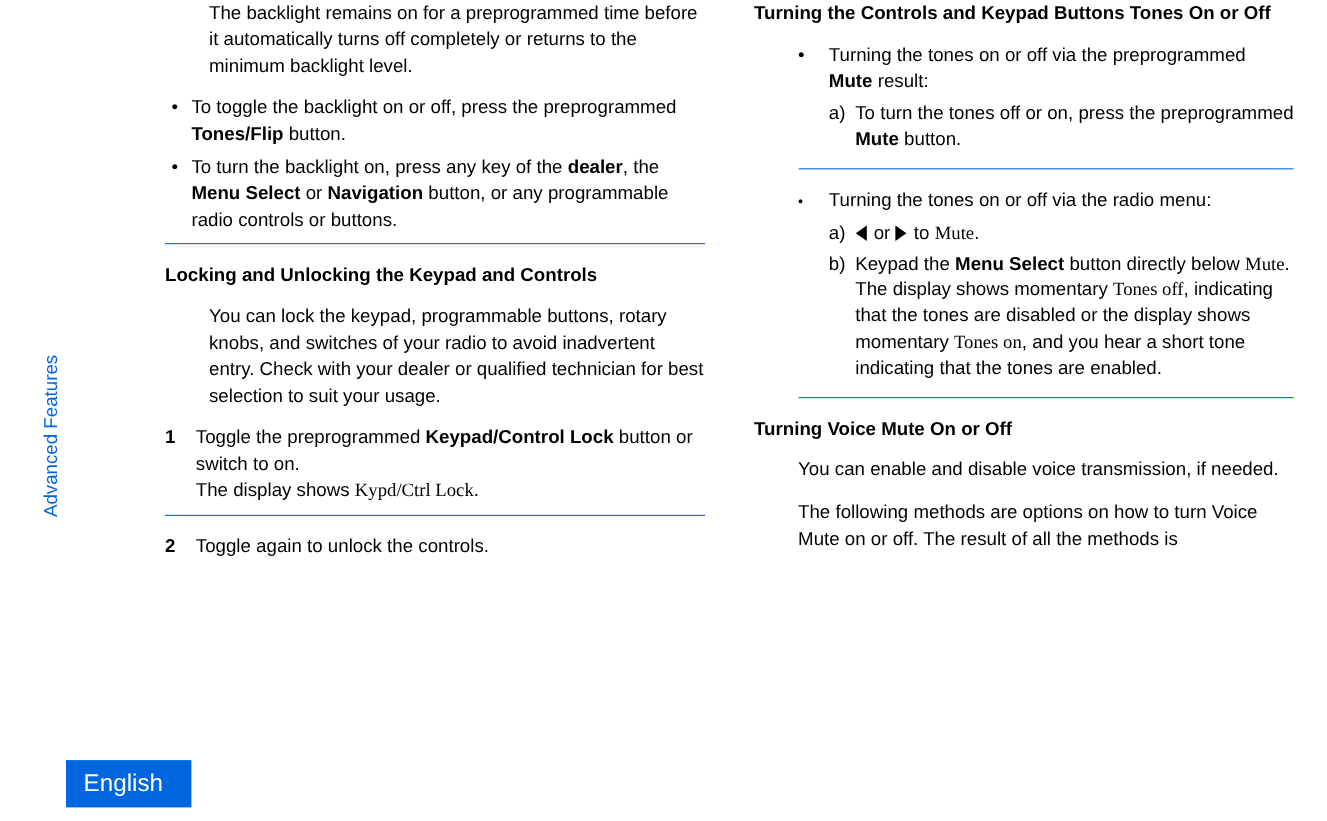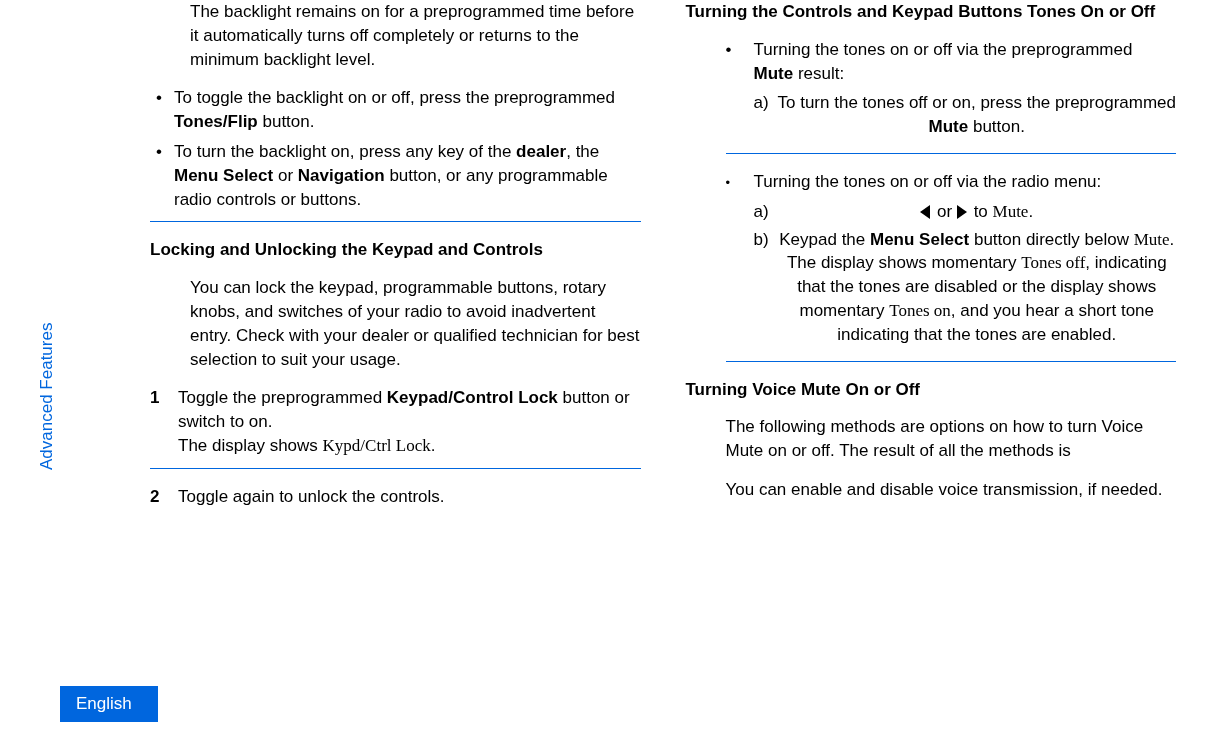--- a/index.html
+++ b/index.html
@@ -33,25 +33,25 @@
       top: 470px;
       transform: rotate(-90deg);
       transform-origin: left top;
       white-space: nowrap;
       color: #0066de;
       font-size: 17px;
     }
     .language-tab {
       position: absolute;
       left: 60px;
-      bottom: 24px;
+      bottom: 12px;
       background: #0066de;
       color: #fff;
       padding: 6px 26px 6px 16px;
-      font-size: 17px;
+      font-size: 22px;
     }
     .content-area {
       flex: 1;
       display: flex;
       padding: 0 30px 0 90px;
       gap: 45px;
       height: 100%;
     }
     .col {
       flex: 1;
@@ -141,21 +141,20 @@
     .sub-list li {
       display:flex;
       margin-bottom:4px;
     }
     .sub-list li .sub-letter {
       width:24px;
       flex-shrink:0;
     }
     .sub-list li .sub-body {
       flex:1;
-      text-align:center;
     }
     .arrow-icon {
       display: inline-block;
       width: 0;
       height: 0;
       vertical-align: middle;
     }
     .arrow-left {
       border-top: 7px solid transparent;
       border-bottom: 7px solid transparent;
@@ -260,17 +259,17 @@
                   <span>Keypad the </span><span class="bold">Menu Select</span><span> button directly below </span><span class="serif">Mute</span><span>.</span><br>
                   <span>The display shows momentary </span><span class="serif">Tones off</span><span>, indicating that the tones are disabled or the display shows momentary </span><span class="serif">Tones on</span><span>, and you hear a short tone indicating that the tones are enabled.</span>
                 </span>
               </li>
             </ul>
           </div>
         </li>
       </ul>
       <hr class="hr-blue-short" style="margin-left:40px;">
       <p class="heading">Turning Voice Mute On or Off</p>
+      <p class="body-para">You can enable and disable voice transmission, if needed.</p>
       <p class="body-para">The following methods are options on how to turn Voice Mute on or off. The result of all the methods is</p>
-      <p class="body-para">You can enable and disable voice transmission, if needed.</p>
     </div>
   </div>
 </div>
 
 </body></html>

